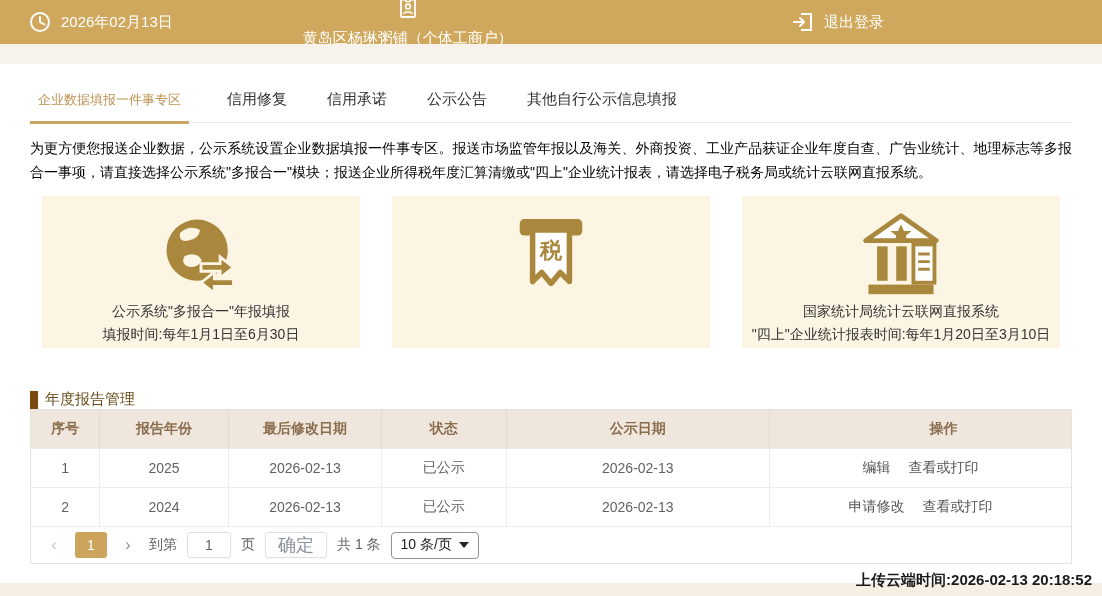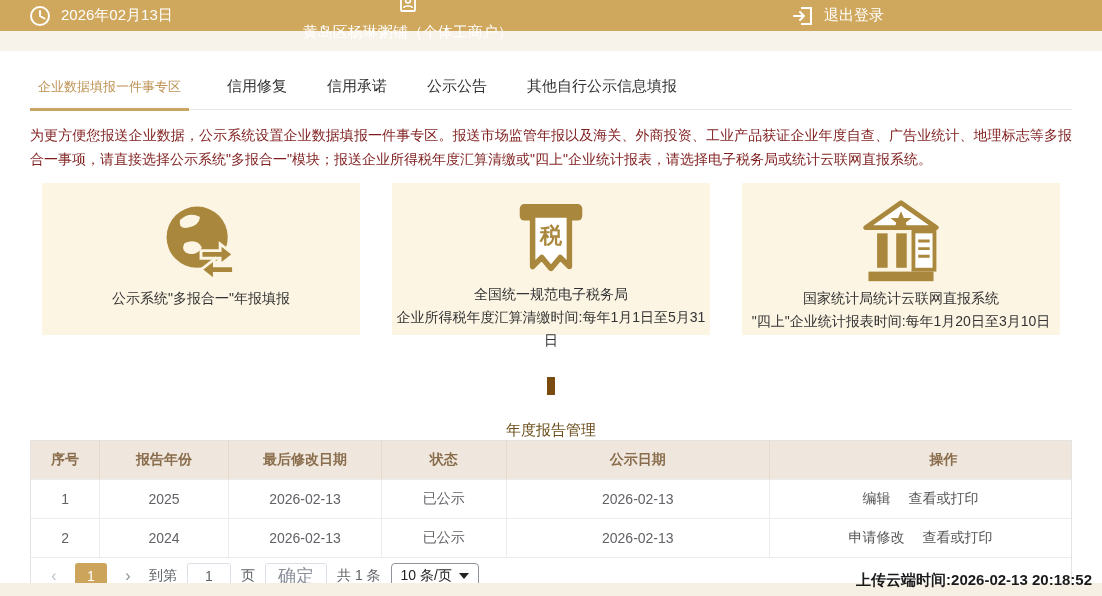--- a/index.html
+++ b/index.html
@@ -2,45 +2,45 @@
 <html><head>
 <meta charset="utf-8">
 <style>
   * { margin:0; padding:0; box-sizing:border-box; }
   html,body { width:1102px; height:596px; }
   body {
     font-family:"Liberation Sans","DejaVu Sans",sans-serif;
     font-size:14px; background:#ffffff; position:relative; overflow:hidden; color:#333;
   }
   
-  .topbar { height:31px; background:#d0a85d; display:flex; align-items:center; color:#fff; }
+  .topbar { height:44px; background:#d0a85d; display:flex; align-items:center; color:#fff; }
   .tb-item { display:flex; align-items:center; gap:9px; font-size:15px; }
   .tb-date { margin-left:28px; }
   .tb-account { margin-left:130px;flex-direction:column; }
   .tb-logout { margin-left:auto; margin-right:218px; cursor:pointer; }
   .substrip { height:20px; background:#f8f3ea; }
   
   .main { padding:0 30px; }
   
   .tabs { margin-top:18px; display:flex; align-items:flex-end; gap:36px; border-bottom:1px solid #e8e8e8; }
   .tab { font-size:15px; color:#333; padding:8px 2px 13px; cursor:pointer; white-space:nowrap; }
   .tab.active {
     font-size:13px; font-weight:normal; color:#bd9254;
     border-bottom:3px solid #c9a563; margin-bottom:-2px; padding:8px 8px 12px;
   }
   
-  .notice { margin-top:13px; color:#7f1d1d; font-size:14px; line-height:24px; text-align:justify; }
+  .notice { margin-top:13px; color:#000000; font-size:14px; line-height:24px; text-align:justify; }
   
   .cards { margin-top:12px; display:flex; gap:32px; padding:0 12px; }
   .card { flex:1; background:#fdf5e4; height:152px; display:flex; flex-direction:column;
           align-items:center; justify-content:flex-start; padding-top:12px; cursor:pointer; }
   .card-icon { height:92px; display:flex; align-items:center; justify-content:center; }
   .card-text { text-align:center; font-size:14px; color:#333; line-height:23px; }
   
-  .section-title { margin-top:42px; display:flex; align-items:center; gap:26px;flex-direction:column; }
+  .section-title { margin-top:42px; display:flex; align-items:center; gap:7px; }
   .st-bar { width:8px; height:18px; background:#7a4b0f; }
   .st-text { font-size:15px; color:#6b4c19; }
   
   .table-wrap { border:1px solid #e5e3e0; }
   table { width:100%; border-collapse:collapse; text-align:center; table-layout:fixed; }
   th { background:#efe7dd; color:#8a6d4c; font-weight:bold; font-size:14px; height:38px;
        border-right:1px solid #e4dbce; }
   th:last-child { border-right:none;padding-left:46px; }
   td { height:39px; font-size:14px; color:#606266; border-top:1px solid #ececec;
        border-right:1px solid #ececec; }
@@ -117,34 +117,31 @@
           <path d="M28 24 q10 -9 21 -3 q-1 9 -12 11 q-11 2 -9 -8 z" fill="#fdf5e4"></path>
           <path d="M33 48 q13 -5 18 5 q-7 10 -17 5 q-5 -4 -1 -10 z" fill="#fdf5e4"></path>
           <g>
             <polygon points="50,56 70,56 70,49 84,60 70,71 70,64 50,64" fill="#a9873c" stroke="#fdf5e4" stroke-width="3"></polygon>
             <polygon points="84,72 64,72 64,65 50,76 64,87 64,80 84,80" fill="#a9873c" stroke="#fdf5e4" stroke-width="3"></polygon>
           </g>
         </svg>
       </div>
       <div class="card-text">
         <div>公示系统"多报合一"年报填报</div>
+        <div>填报时间:每年1月1日至6月30日</div>
       </div>
     </div>
 
     <div class="card">
       <div class="card-icon">
         <svg width="92" height="88" viewBox="0 0 100 92">
           <rect x="16" y="8" width="68" height="18" rx="5" fill="#a9873c"></rect>
           <path d="M30 20 L70 20 L70 76 L60 66 L50 78 L40 66 L30 76 Z" fill="#fff" stroke="#a9873c" stroke-width="6" stroke-linejoin="round"></path>
           <text x="50" y="50" font-size="24" font-weight="bold" fill="#a9873c" text-anchor="middle" font-family="'DejaVu Sans',sans-serif">税</text>
         </svg>
-      </div>
-      <div class="card-text">
-        <div>全国统一规范电子税务局</div>
-        <div>企业所得税年度汇算清缴时间:每年1月1日至5月31日</div>
       </div>
     </div>
 
     <div class="card">
       <div class="card-icon">
         <svg width="96" height="88" viewBox="0 0 100 92">
           <polygon points="50,6 13,32 87,32" fill="#fff" stroke="#a9873c" stroke-width="5" stroke-linejoin="round"></polygon>
           <polygon points="50,15 53,22 61,22 55,27 57,34 50,30 43,34 45,27 39,22 47,22" fill="#a9873c"></polygon>
           <rect x="25" y="38" width="11" height="36" fill="#a9873c"></rect>
           <rect x="45" y="38" width="11" height="36" fill="#a9873c"></rect>

